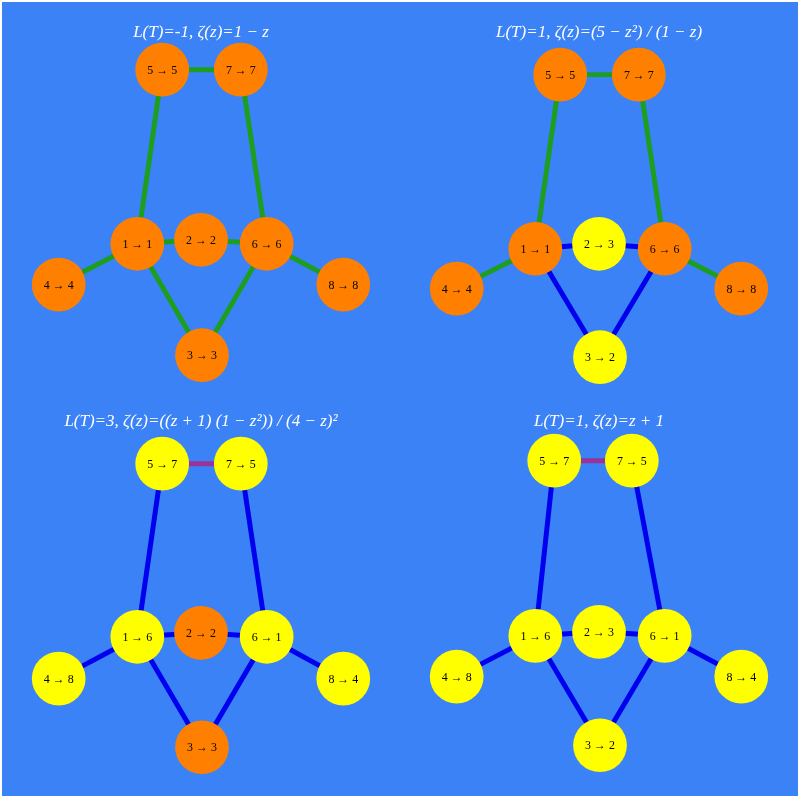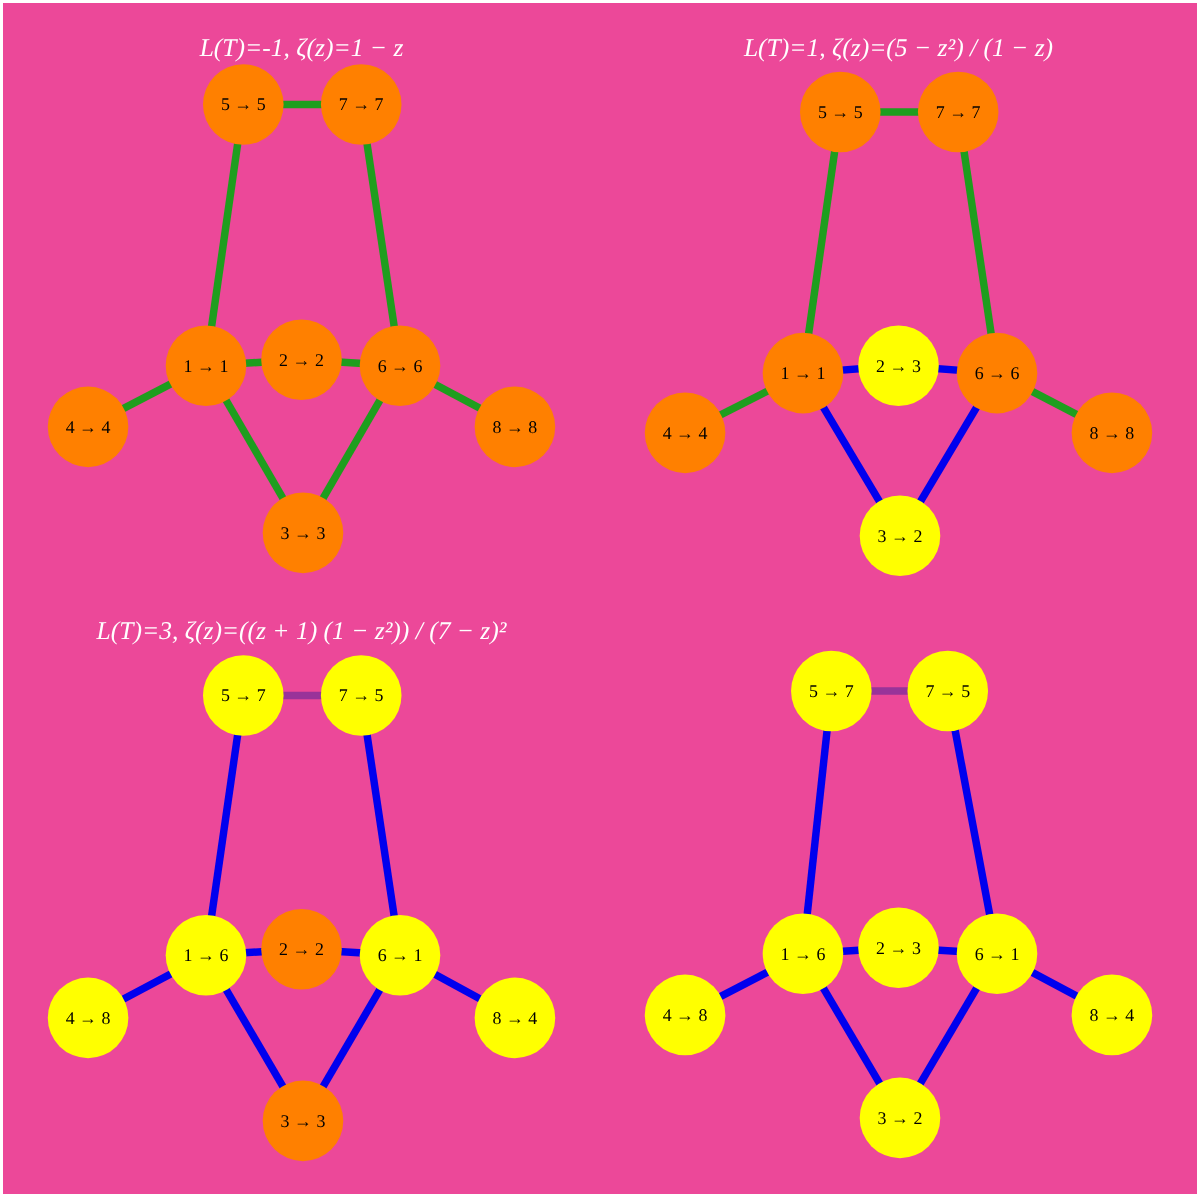--- a/index.html
+++ b/index.html
@@ -36,21 +36,21 @@
   #panel-2 .panel-title, #panel-3 .panel-title { top: 12px; }
   svg.graph { width: 100%; height: 100%; display: block; }
   svg text.node-label {
     font-family: "Liberation Serif", serif;
     font-size: 12px;
   }
 </style>
 </head>
 <body>
 
-<div class="figure" style="background: #ec4899; border-color: rgb(255, 255, 255);">
+<div class="figure" style="background: #3b82f6; border-color: rgb(255, 255, 255);">
   <div class="panel" id="panel-0">
     <div class="panel-title" style="color: rgb(255, 255, 255);">L(T)=-1, ζ(z)=1 − z</div>
     <svg class="graph" viewBox="0 0 400 399" preserveAspectRatio="none">
         <line x1="161" y1="68" x2="240" y2="68" stroke="#1e9e1e" stroke-width="5"></line>
         <line x1="161" y1="68" x2="136" y2="243" stroke="#1e9e1e" stroke-width="5"></line>
         <line x1="240" y1="68" x2="266" y2="243" stroke="#1e9e1e" stroke-width="5"></line>
         <line x1="136" y1="243" x2="200" y2="239" stroke="#1e9e1e" stroke-width="5"></line>
         <line x1="200" y1="239" x2="266" y2="243" stroke="#1e9e1e" stroke-width="5"></line>
         <line x1="136" y1="243" x2="57" y2="284" stroke="#1e9e1e" stroke-width="5"></line>
         <line x1="266" y1="243" x2="343" y2="284" stroke="#1e9e1e" stroke-width="5"></line>
@@ -130,21 +130,21 @@
           <circle cx="343" cy="288" r="27" fill="#ff8000"></circle>
           <text x="343" y="292" text-anchor="middle" fill="#000000" class="node-label">8 → 8</text>
         </g>
         <g>
           <circle cx="201" cy="357" r="27" fill="#ffff00"></circle>
           <text x="201" y="361" text-anchor="middle" fill="#000000" class="node-label">3 → 2</text>
         </g>
       </svg>
   </div>
   <div class="panel" id="panel-2">
-    <div class="panel-title" style="color: rgb(255, 255, 255);">L(T)=3, ζ(z)=((z + 1) (1 − z²)) / (7 − z)²</div>
+    <div class="panel-title" style="color: rgb(255, 255, 255);">L(T)=3, ζ(z)=((z + 1) (1 − z²)) / (4 − z)²</div>
     <svg class="graph" viewBox="0 0 400 399" preserveAspectRatio="none">
         <line x1="161" y1="65" x2="240" y2="65" stroke="#993399" stroke-width="5"></line>
         <line x1="161" y1="65" x2="136" y2="239" stroke="#0000ee" stroke-width="5"></line>
         <line x1="240" y1="65" x2="266" y2="239" stroke="#0000ee" stroke-width="5"></line>
         <line x1="136" y1="239" x2="200" y2="235" stroke="#0000ee" stroke-width="5"></line>
         <line x1="200" y1="235" x2="266" y2="239" stroke="#0000ee" stroke-width="5"></line>
         <line x1="136" y1="239" x2="57" y2="281" stroke="#0000ee" stroke-width="5"></line>
         <line x1="266" y1="239" x2="343" y2="281" stroke="#0000ee" stroke-width="5"></line>
         <line x1="136" y1="239" x2="201" y2="350" stroke="#0000ee" stroke-width="5"></line>
         <line x1="266" y1="239" x2="201" y2="350" stroke="#0000ee" stroke-width="5"></line>
@@ -176,20 +176,21 @@
           <circle cx="343" cy="281" r="27" fill="#ffff00"></circle>
           <text x="343" y="285" text-anchor="middle" fill="#000000" class="node-label">8 → 4</text>
         </g>
         <g>
           <circle cx="201" cy="350" r="27" fill="#ff8000"></circle>
           <text x="201" y="354" text-anchor="middle" fill="#000000" class="node-label">3 → 3</text>
         </g>
       </svg>
   </div>
   <div class="panel" id="panel-3">
+    <div class="panel-title" style="color: rgb(255, 255, 255);">L(T)=1, ζ(z)=z + 1</div>
     <svg class="graph" viewBox="0 0 400 399" preserveAspectRatio="none">
         <line x1="155" y1="62" x2="233" y2="62" stroke="#993399" stroke-width="5"></line>
         <line x1="155" y1="62" x2="136" y2="238" stroke="#0000ee" stroke-width="5"></line>
         <line x1="233" y1="62" x2="266" y2="238" stroke="#0000ee" stroke-width="5"></line>
         <line x1="136" y1="238" x2="200" y2="234" stroke="#0000ee" stroke-width="5"></line>
         <line x1="200" y1="234" x2="266" y2="238" stroke="#0000ee" stroke-width="5"></line>
         <line x1="136" y1="238" x2="57" y2="279" stroke="#0000ee" stroke-width="5"></line>
         <line x1="266" y1="238" x2="343" y2="279" stroke="#0000ee" stroke-width="5"></line>
         <line x1="136" y1="238" x2="201" y2="348" stroke="#0000ee" stroke-width="5"></line>
         <line x1="266" y1="238" x2="201" y2="348" stroke="#0000ee" stroke-width="5"></line>

